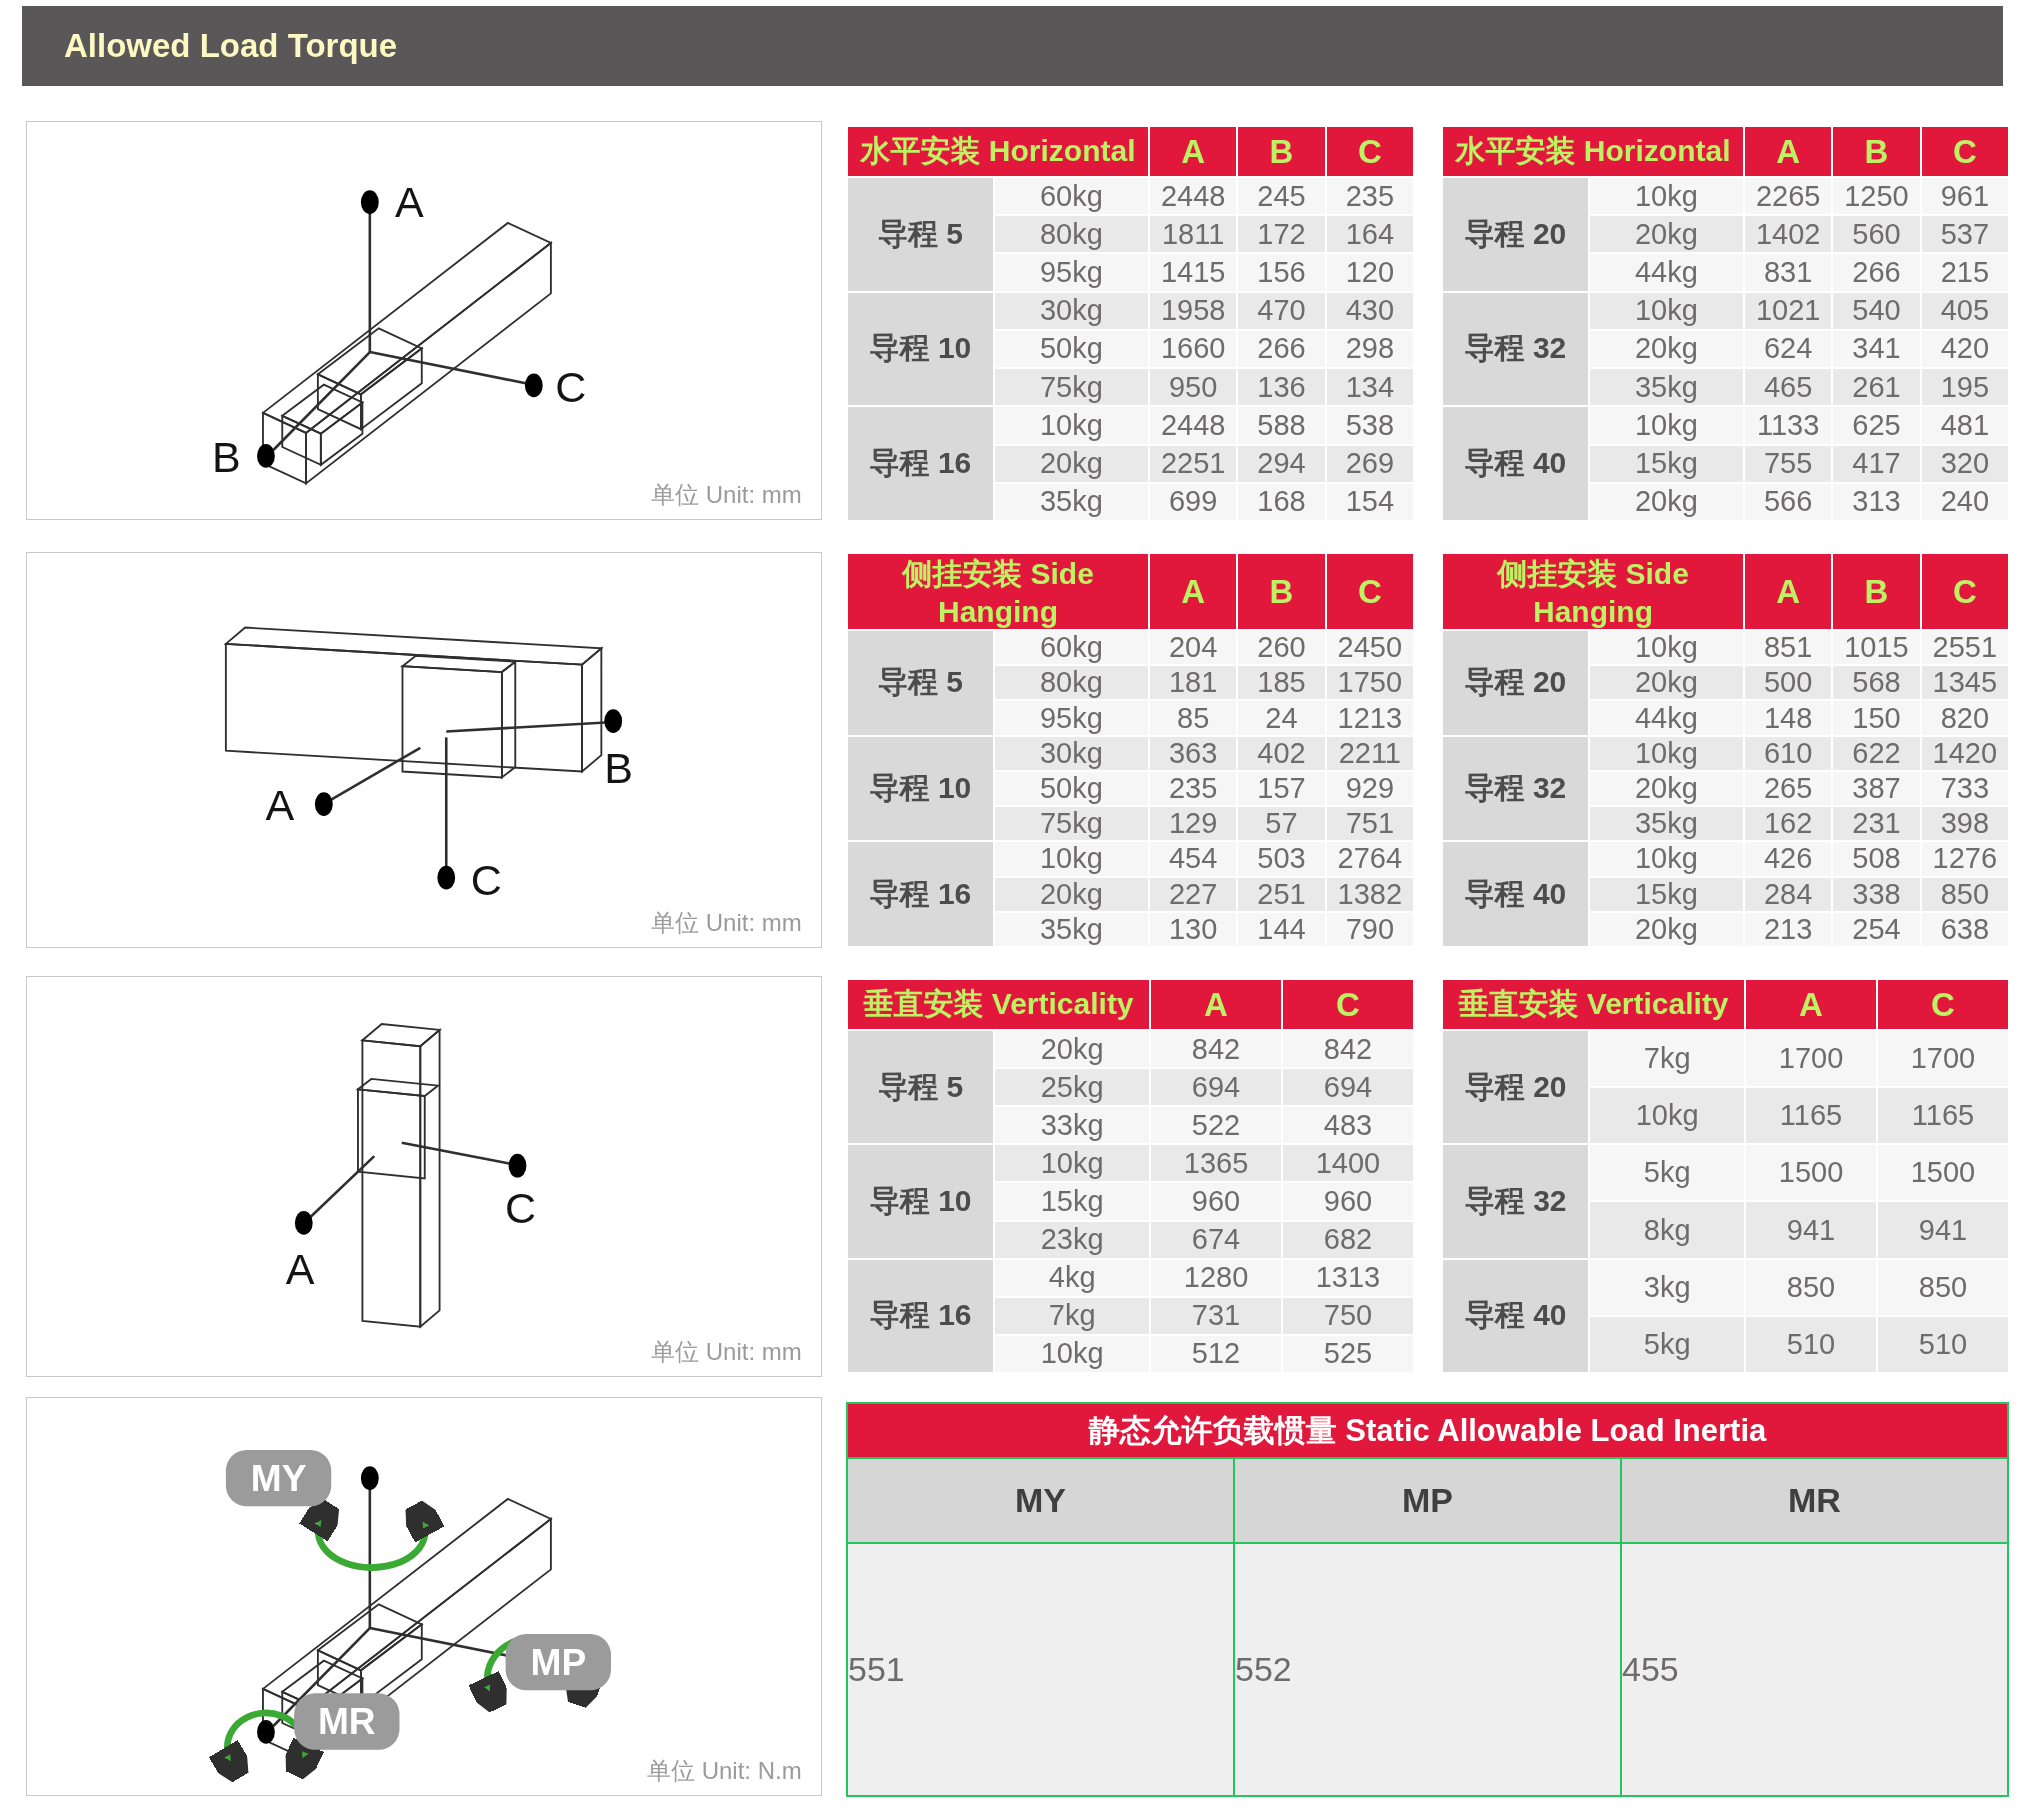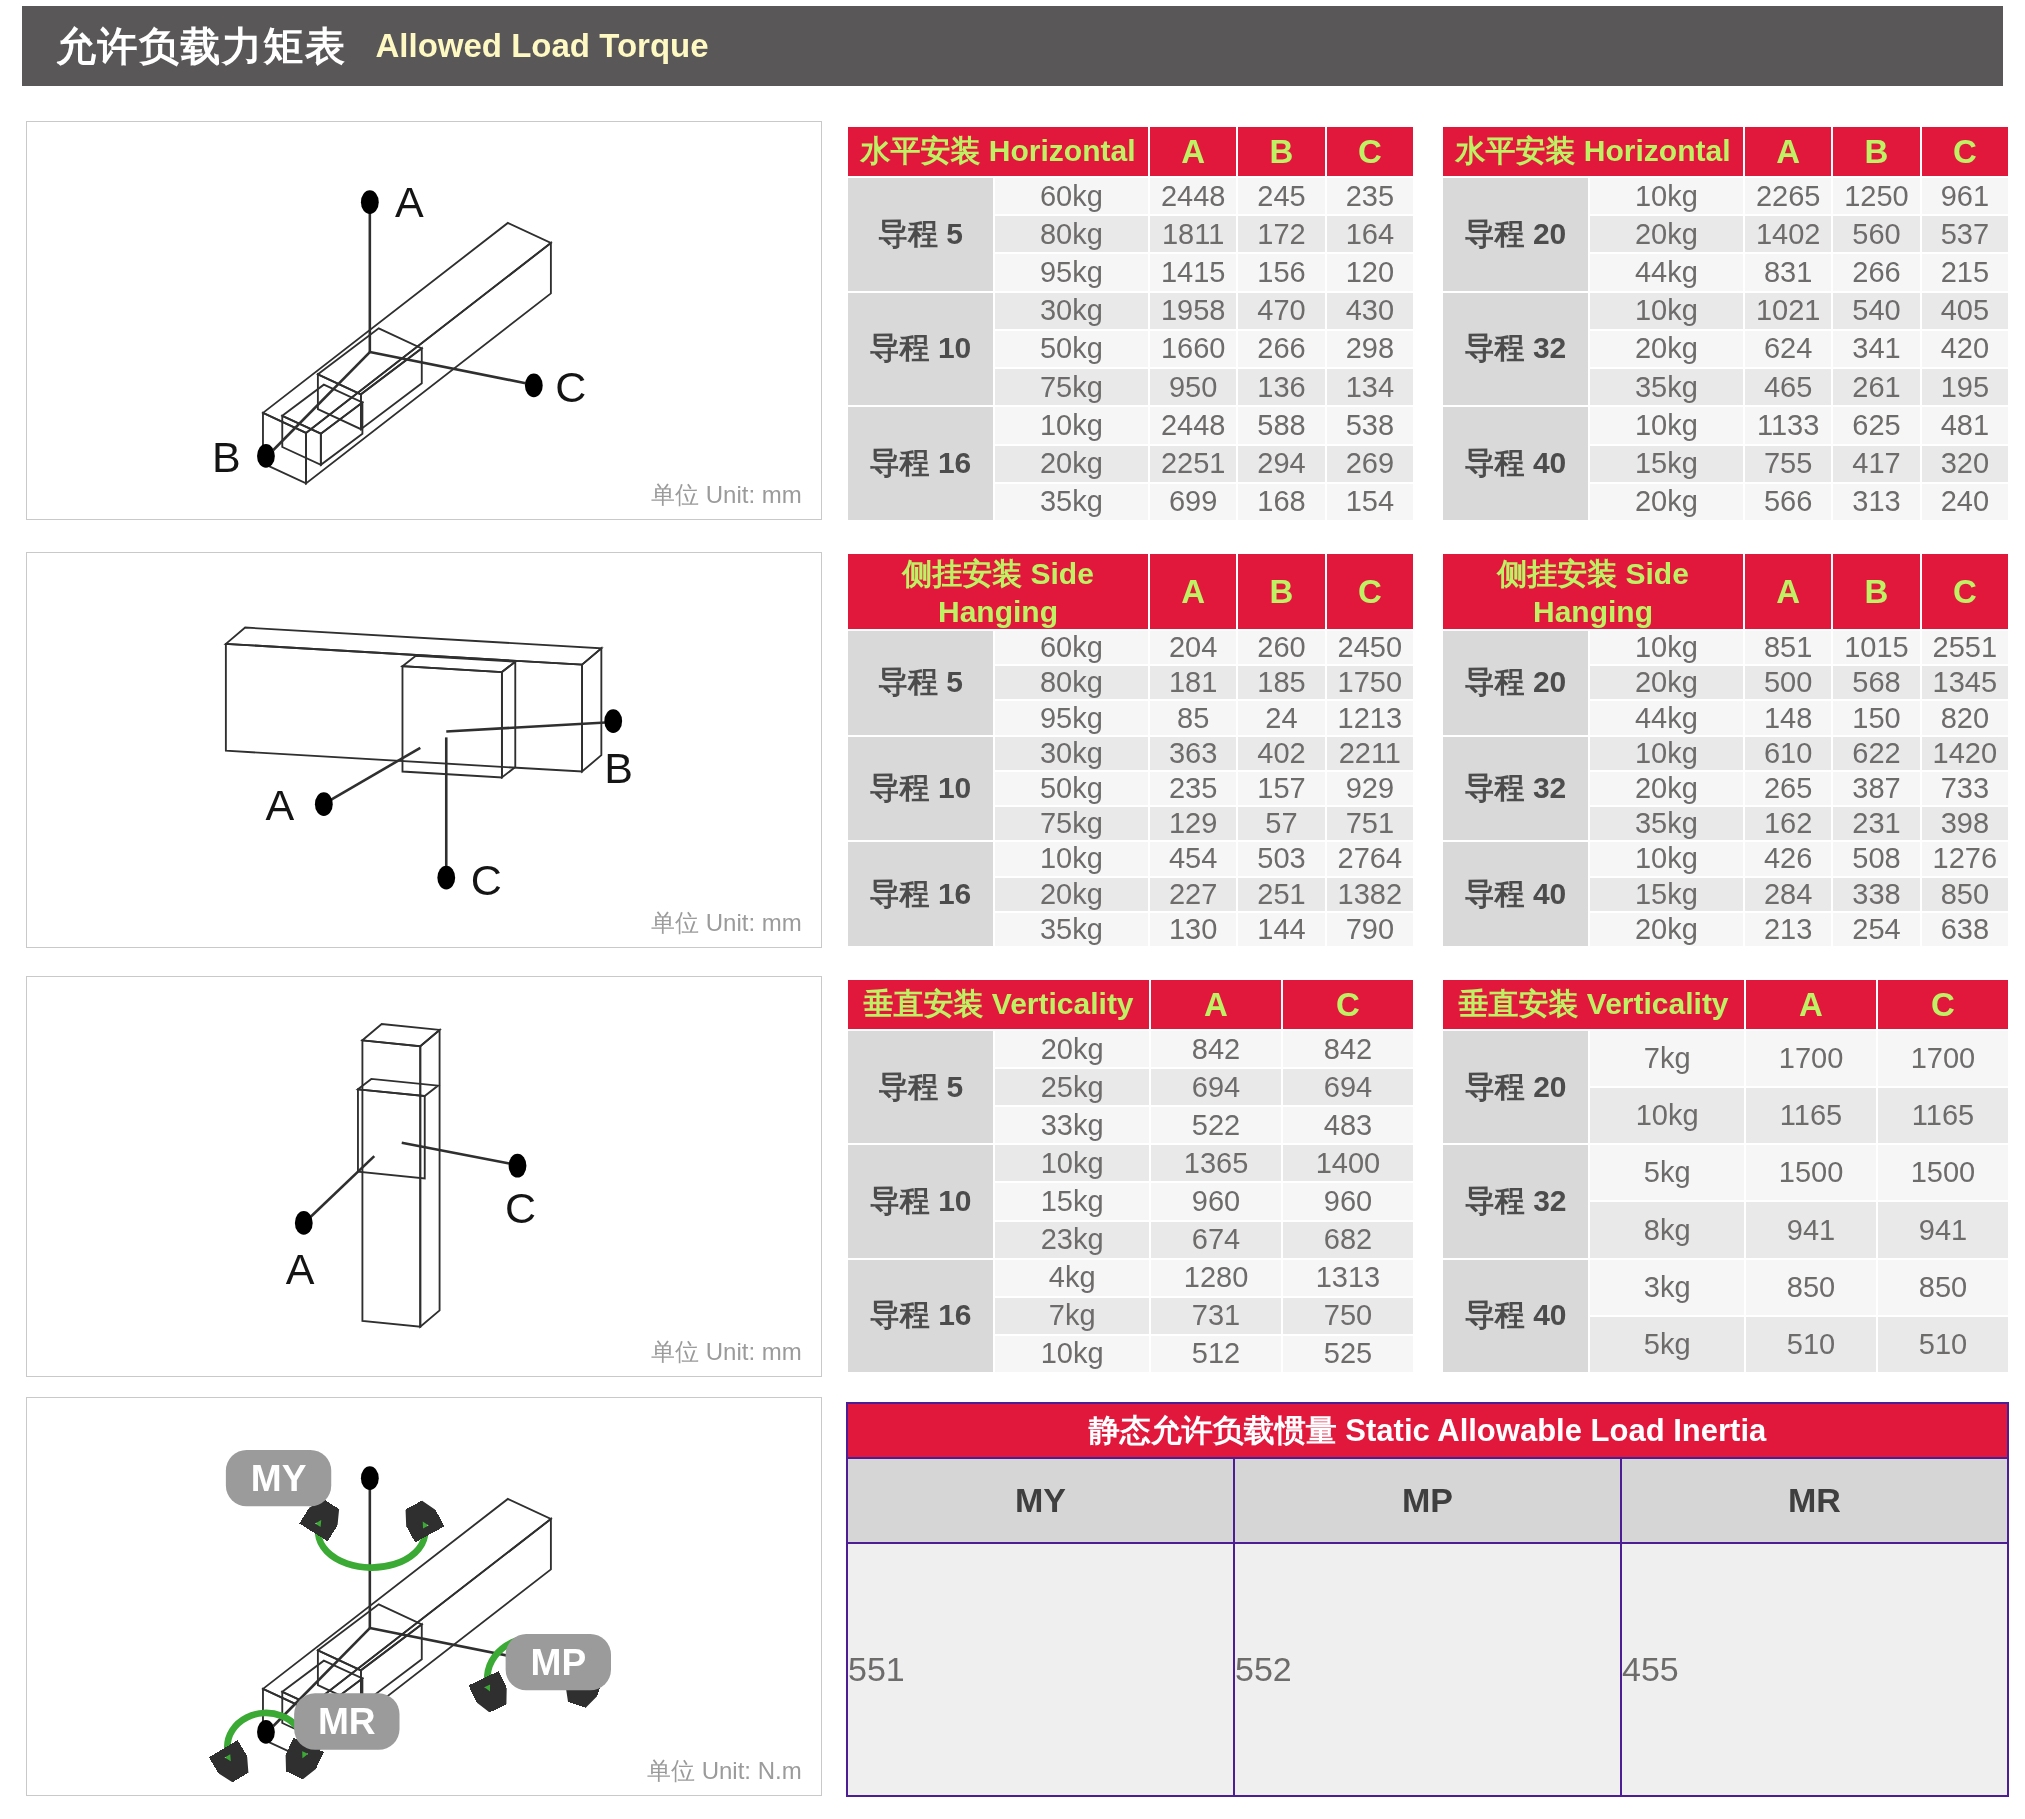--- a/index.html
+++ b/index.html
@@ -26,41 +26,40 @@
   table.tq th{background:var(--red);color:#bef264;font-weight:bold;}
   table.tq th.ttl{font-size:30px;height:49px;}
   table.tq th.vh{font-size:33px;}
   table.tq td{text-align:center;vertical-align:middle;}
   table.tq td.gl{background:var(--groupgray);color:#4c4c4c;font-weight:bold;font-size:30px;}
   table.tq td.ld,table.tq td.vv{color:var(--txt);font-size:29px;}
   table.tq tr.r0 td.ld,table.tq tr.r0 td.vv{background:var(--rowa);}
   table.tq tr.r1 td.ld,table.tq tr.r1 td.vv{background:var(--rowb);}
 
   
-  table.inertia{width:100%;height:100%;border-collapse:separate;border-spacing:2.2px;table-layout:fixed;background:#4c1d95;}
+  table.inertia{width:100%;height:100%;border-collapse:separate;border-spacing:2.2px;table-layout:fixed;background:#22c55e;}
   table.inertia th.ttl{background:var(--red);color:#fff;font-size:31px;font-weight:bold;height:53px;}
   table.inertia td.hd{background:#d6d6d6;color:#3f3f3f;font-weight:bold;font-size:34px;text-align:center;height:83px;}
   table.inertia td.val{background:#efefef;color:var(--txt);font-size:34px;text-align:left;vertical-align:middle;}
 
   
   .draw path,.draw line,.draw polyline{fill:none;stroke:#2f2f2f;stroke-width:2.5;}
   .draw .axis{stroke-width:3.5;}
   .draw .dot{fill:#000;stroke:none;}
   .draw text.axl{font-family:"Liberation Sans",sans-serif;font-size:58px;fill:#141414;}
   .draw .garc{stroke:var(--green);stroke-width:9;fill:none;}
   .draw .pill{fill:#9b9b9b;stroke:none;}
   .draw text.pilltxt{font-family:"Liberation Sans",sans-serif;font-size:50px;font-weight:bold;fill:#fff;text-anchor:middle;}
 </style>
 </head>
 <body>
 
 <div id="page">
 
   <div class="titlebar">
-    <span class="zh">允许负载力矩表</span>
     <span class="en">Allowed Load Torque</span>
   </div>
 
   <div class="abox dbox" style="left:26px;top:121px;width:796px;height:399px;">
     <svg class="draw" viewBox="0 0 1070 535" width="100%" height="100%">
 
       <path d="M318,392 L648,136 L706,163 L376,419 Z"></path>
       <path d="M376,419 L706,163 L706,231 L376,487 Z"></path>
       <path d="M318,392 L376,419 L376,487 L318,460 Z"></path>
 

